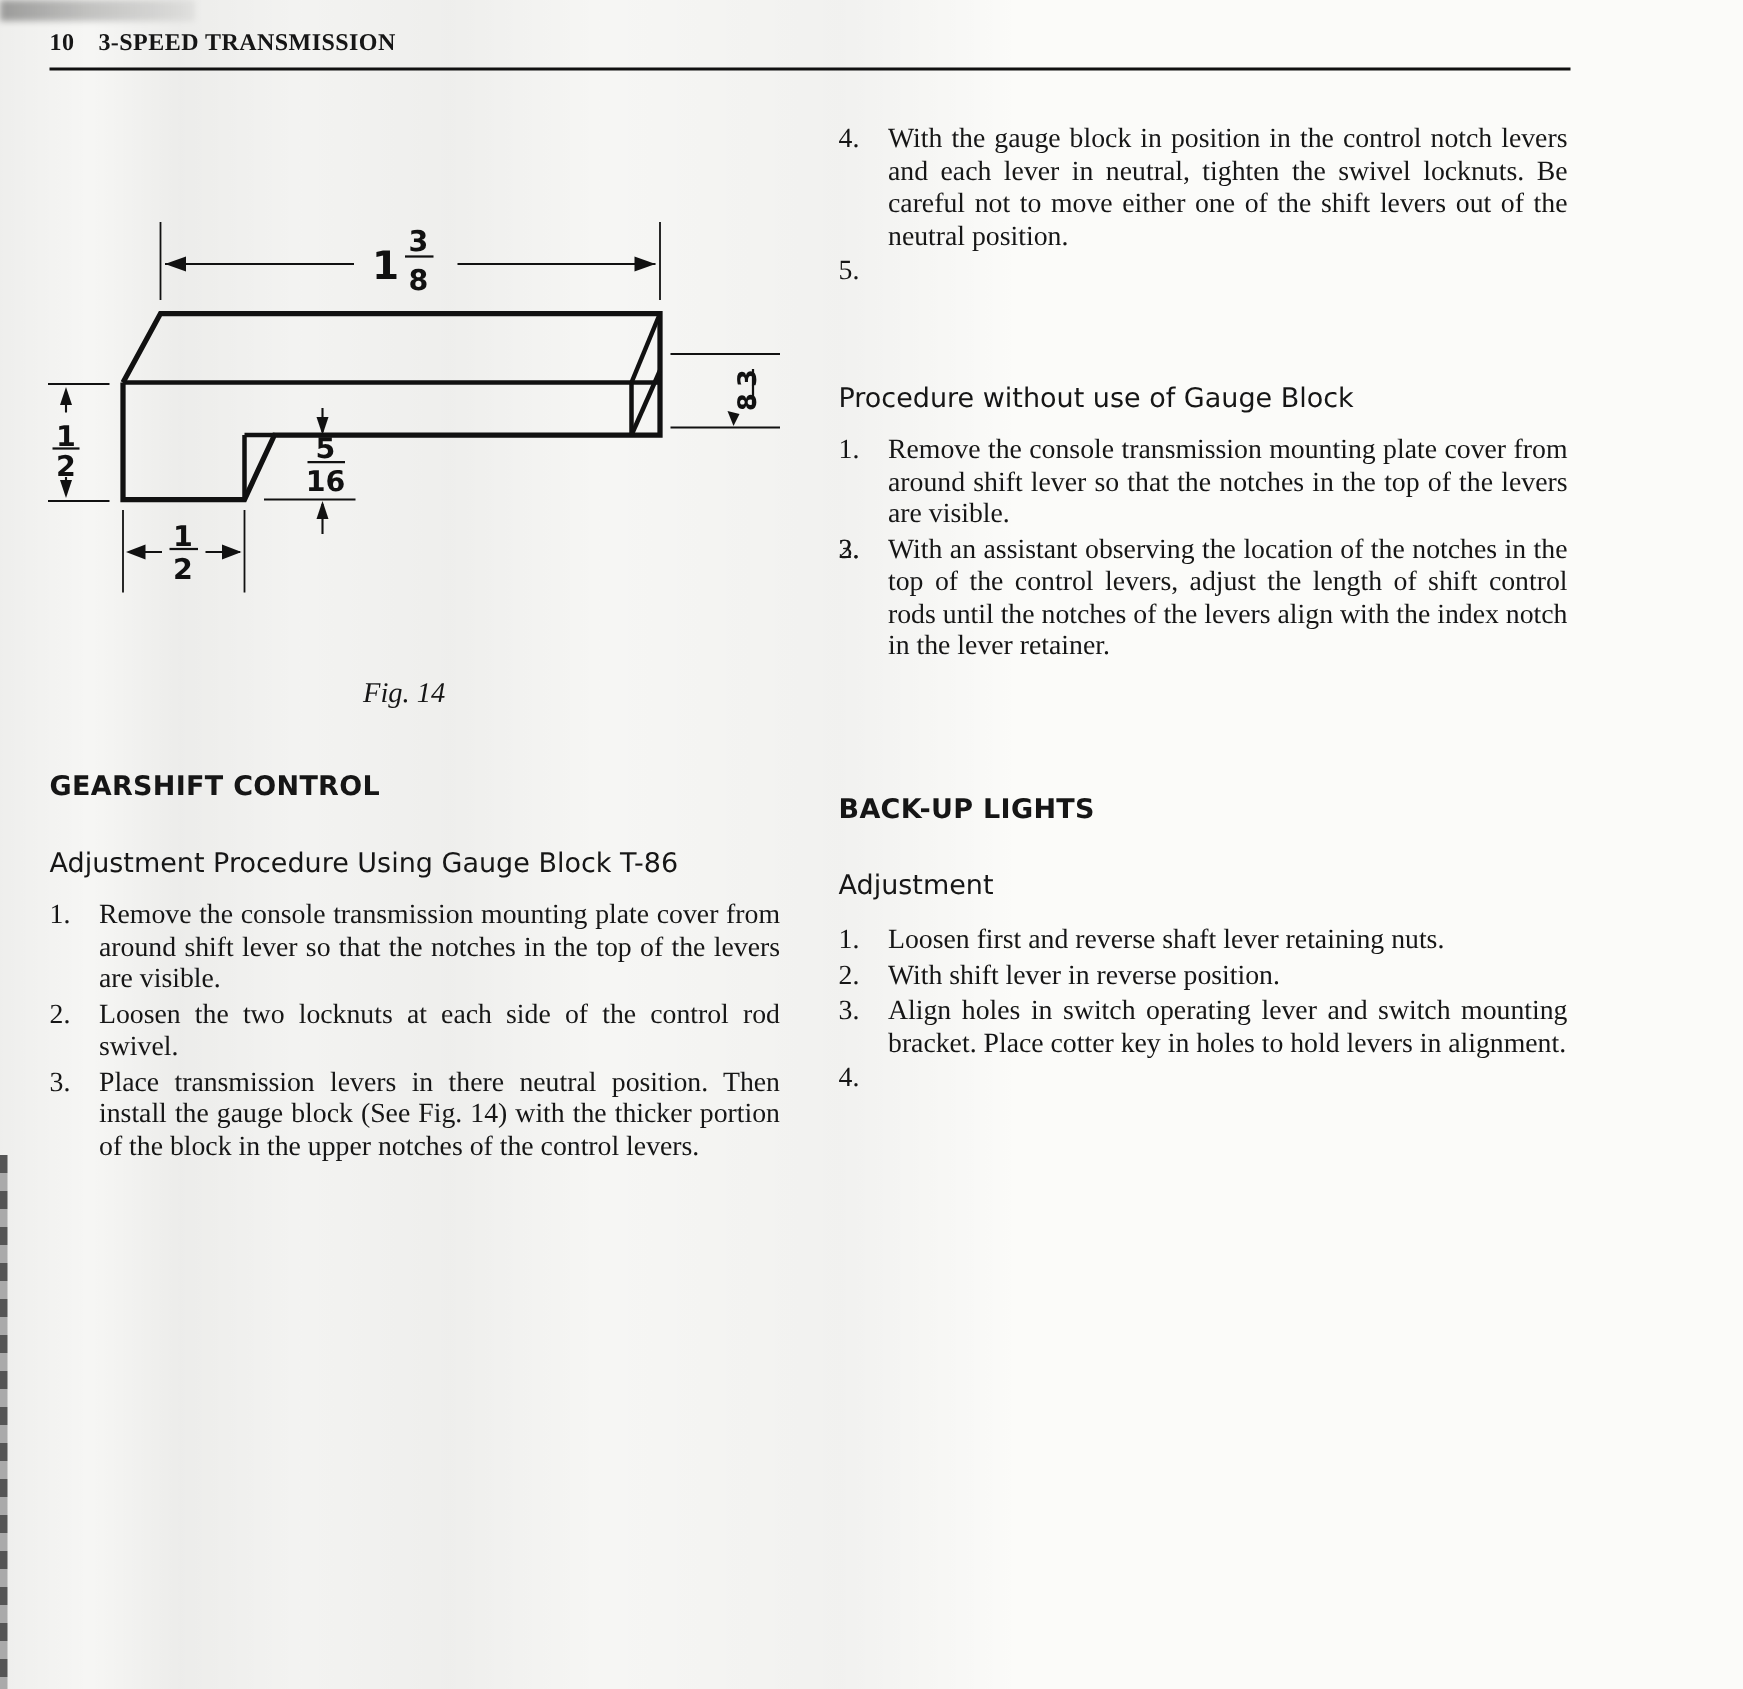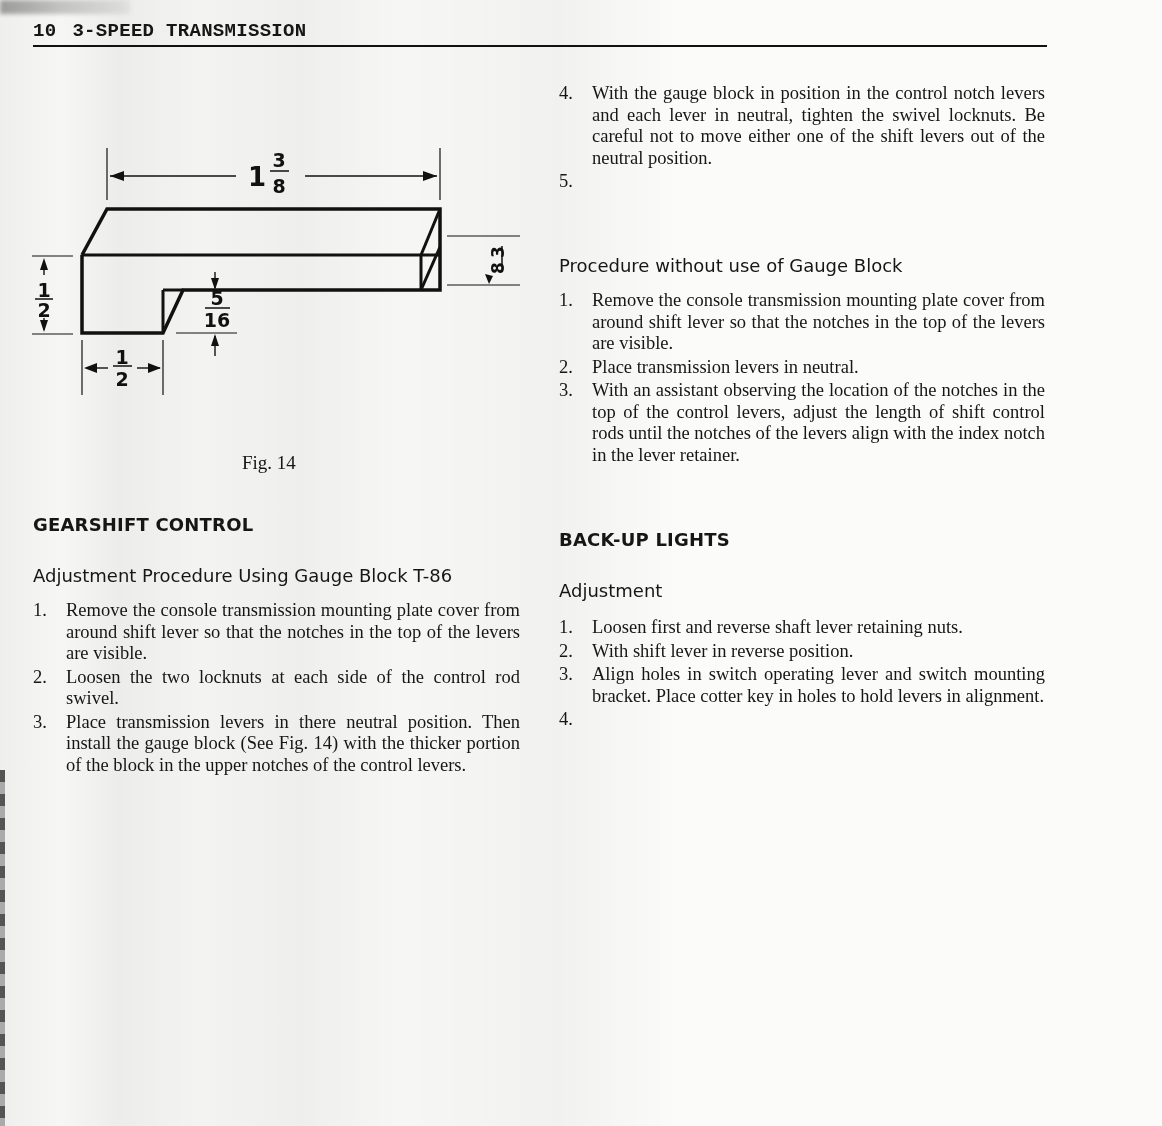--- a/index.html
+++ b/index.html
@@ -17,35 +17,35 @@
     position: absolute; left: 0; top: 770px; width: 5px; height: 356px;
     background: repeating-linear-gradient(180deg, #555 0 12px, #aaa 12px 24px);
   }
   .corner-smudge {
     position: absolute; left: 0; top: 0; width: 130px; height: 14px;
     background: linear-gradient(90deg, rgba(0,0,0,0.35), rgba(0,0,0,0.05));
     filter: blur(2px);
   }
   .header {
     position: absolute; top: 19px; left: 33px; width: 1014px; height: 26px;
-    font-family: Liberation Mono, monospace; font-weight: bold; font-size: 19px;
+    font-family: Liberation Serif, serif; font-weight: bold; font-size: 16px;
     letter-spacing: 0.3px;
   }
   .header .left { position: absolute; left: 0; top: 1px; }
   .header .left .num { margin-right: 16px; }
   .header .right { position: absolute; right: 0; top: 1px; }
   .header-rule {
     position: absolute; top: 45px; left: 33px; width: 1014px; height: 2px; background: #111;
   }
   .figure {
     position: absolute; left: 20px; top: 130px; width: 510px; height: 270px;
   }
   .fig-caption {
     position: absolute; left: 242px; top: 452px;
-    font-family: "Liberation Serif", serif; font-size: 19px;
+    font-family: "Liberation Serif", serif; font-size: 19px; font-style: italic;
   }
   .h1 {
     position: absolute;
     font-family: "DejaVu Sans", sans-serif; font-weight: bold; font-size: 18px; letter-spacing: 0.2px;
   }
   .h2 {
     position: absolute;
     font-family: "DejaVu Sans", sans-serif; font-weight: normal; font-size: 18px;
   }
   .steps {
@@ -153,21 +153,21 @@
 </ol>
 
 <ol class="steps" style="left:559px; top:83px; width:486px;">
   <li><span class="n">4.</span><span>With the gauge block in position in the control notch levers and each lever in neutral, tighten the swivel locknuts. Be careful not to move either one of the shift levers out of the neutral position.</span></li>
   <li style="margin-top:2px"><span class="n">5.</span></li>
 </ol>
 
 <div class="h2" style="left:559px; top:255px;">Procedure without use of Gauge Block</div>
 <ol class="steps" style="left:559px; top:290px; width:486px;">
   <li><span class="n">1.</span><span>Remove the console transmission mounting plate cover from around shift lever so that the notches in the top of the levers are visible.</span></li>
-  <li style="margin-top:2px"><span class="n">2.</span><span>Place transmission levers in neutral.</span></li>
+  <li style="margin-top:2px"><span class="n">2.</span></li>
   <li style="margin-top:2px"><span class="n">3.</span><span>With an assistant observing the location of the notches in the top of the control levers, adjust the length of shift control rods until the notches of the levers align with the index notch in the lever retainer.</span></li>
 </ol>
 
 <div class="h1" style="left:559px; top:529px;">BACK-UP LIGHTS</div>
 <div class="h2" style="left:559px; top:580px;">Adjustment</div>
 <ol class="steps" style="left:559px; top:617px; width:486px;">
   <li><span class="n">1.</span><span>Loosen first and reverse shaft lever retaining nuts.</span></li>
   <li style="margin-top:2px"><span class="n">2.</span><span>With shift lever in reverse position.</span></li>
   <li style="margin-top:2px"><span class="n">3.</span><span>Align holes in switch operating lever and switch mounting bracket. Place cotter key in holes to hold levers in alignment.</span></li>
   <li style="margin-top:2px"><span class="n">4.</span></li>

